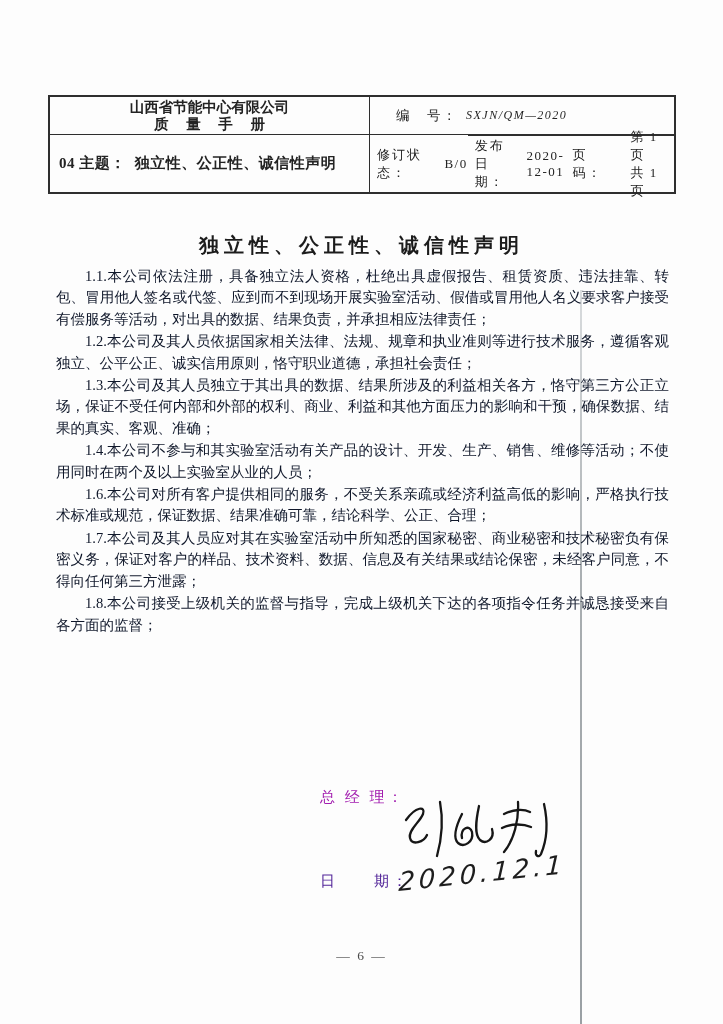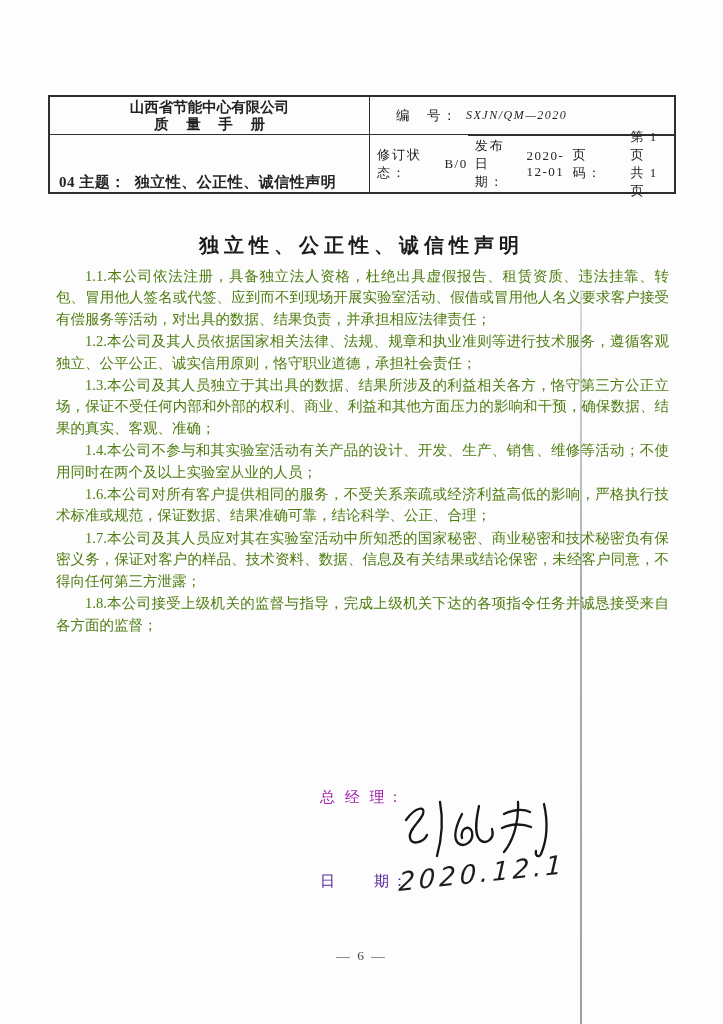--- a/index.html
+++ b/index.html
@@ -39,42 +39,42 @@
   .cell-docno{
     grid-column:2; grid-row:1;
     border-bottom:1.5px solid #2e2e2e;
     display:flex; align-items:center;
     font-size:13.5px; padding-left:26px; letter-spacing:2px;
   }
   .cell-docno .val{ font-style:italic; padding-left:8px; letter-spacing:1.5px; font-size:12px; }
   .cell-subject{
     grid-column:1; grid-row:2;
     border-right:1.5px solid #2e2e2e;
-    display:flex; align-items:flex-end;
+    display:flex; align-items:center;
     font-weight:bold; font-size:15px; padding-left:9px; letter-spacing:0.5px;
   }
   .cell-subject .subj-val{ padding-left:9px; }
   .right-rows{ grid-column:2; grid-row:2; display:flex; }
   .rrow{
     flex:1 1 0; display:flex; align-items:center;
     font-size:13px; padding-left:7px; letter-spacing:2px;
   }
   .rrow + .rrow{ border-top:1.2px solid #2e2e2e; }
   .rrow .val{ padding-left:13px; letter-spacing:1.5px; }
 
   
   .doc-title{
     position:absolute; left:55px; top:232px; width:613px;
     text-align:center; font-weight:bold; font-size:20px; letter-spacing:5px;
     color:#1c1c1c;
   }
   .paragraphs{
     position:absolute; left:56px; top:266px; width:613px;
     font-size:14.5px; line-height:21.4px; text-align:justify;
-    color:#4d7c0f;
+    color:#0f172a;
   }
   .paragraphs p{ margin:0 0 1px 0; text-indent:2em; }
 
   
   .sig-label-manager{
     position:absolute; left:320px; top:788px;
     font-size:15px; letter-spacing:3px; color:#a21caf;
   }
   .sig-svg{ position:absolute; left:396px; top:798px; }
   .sig-label-date{

